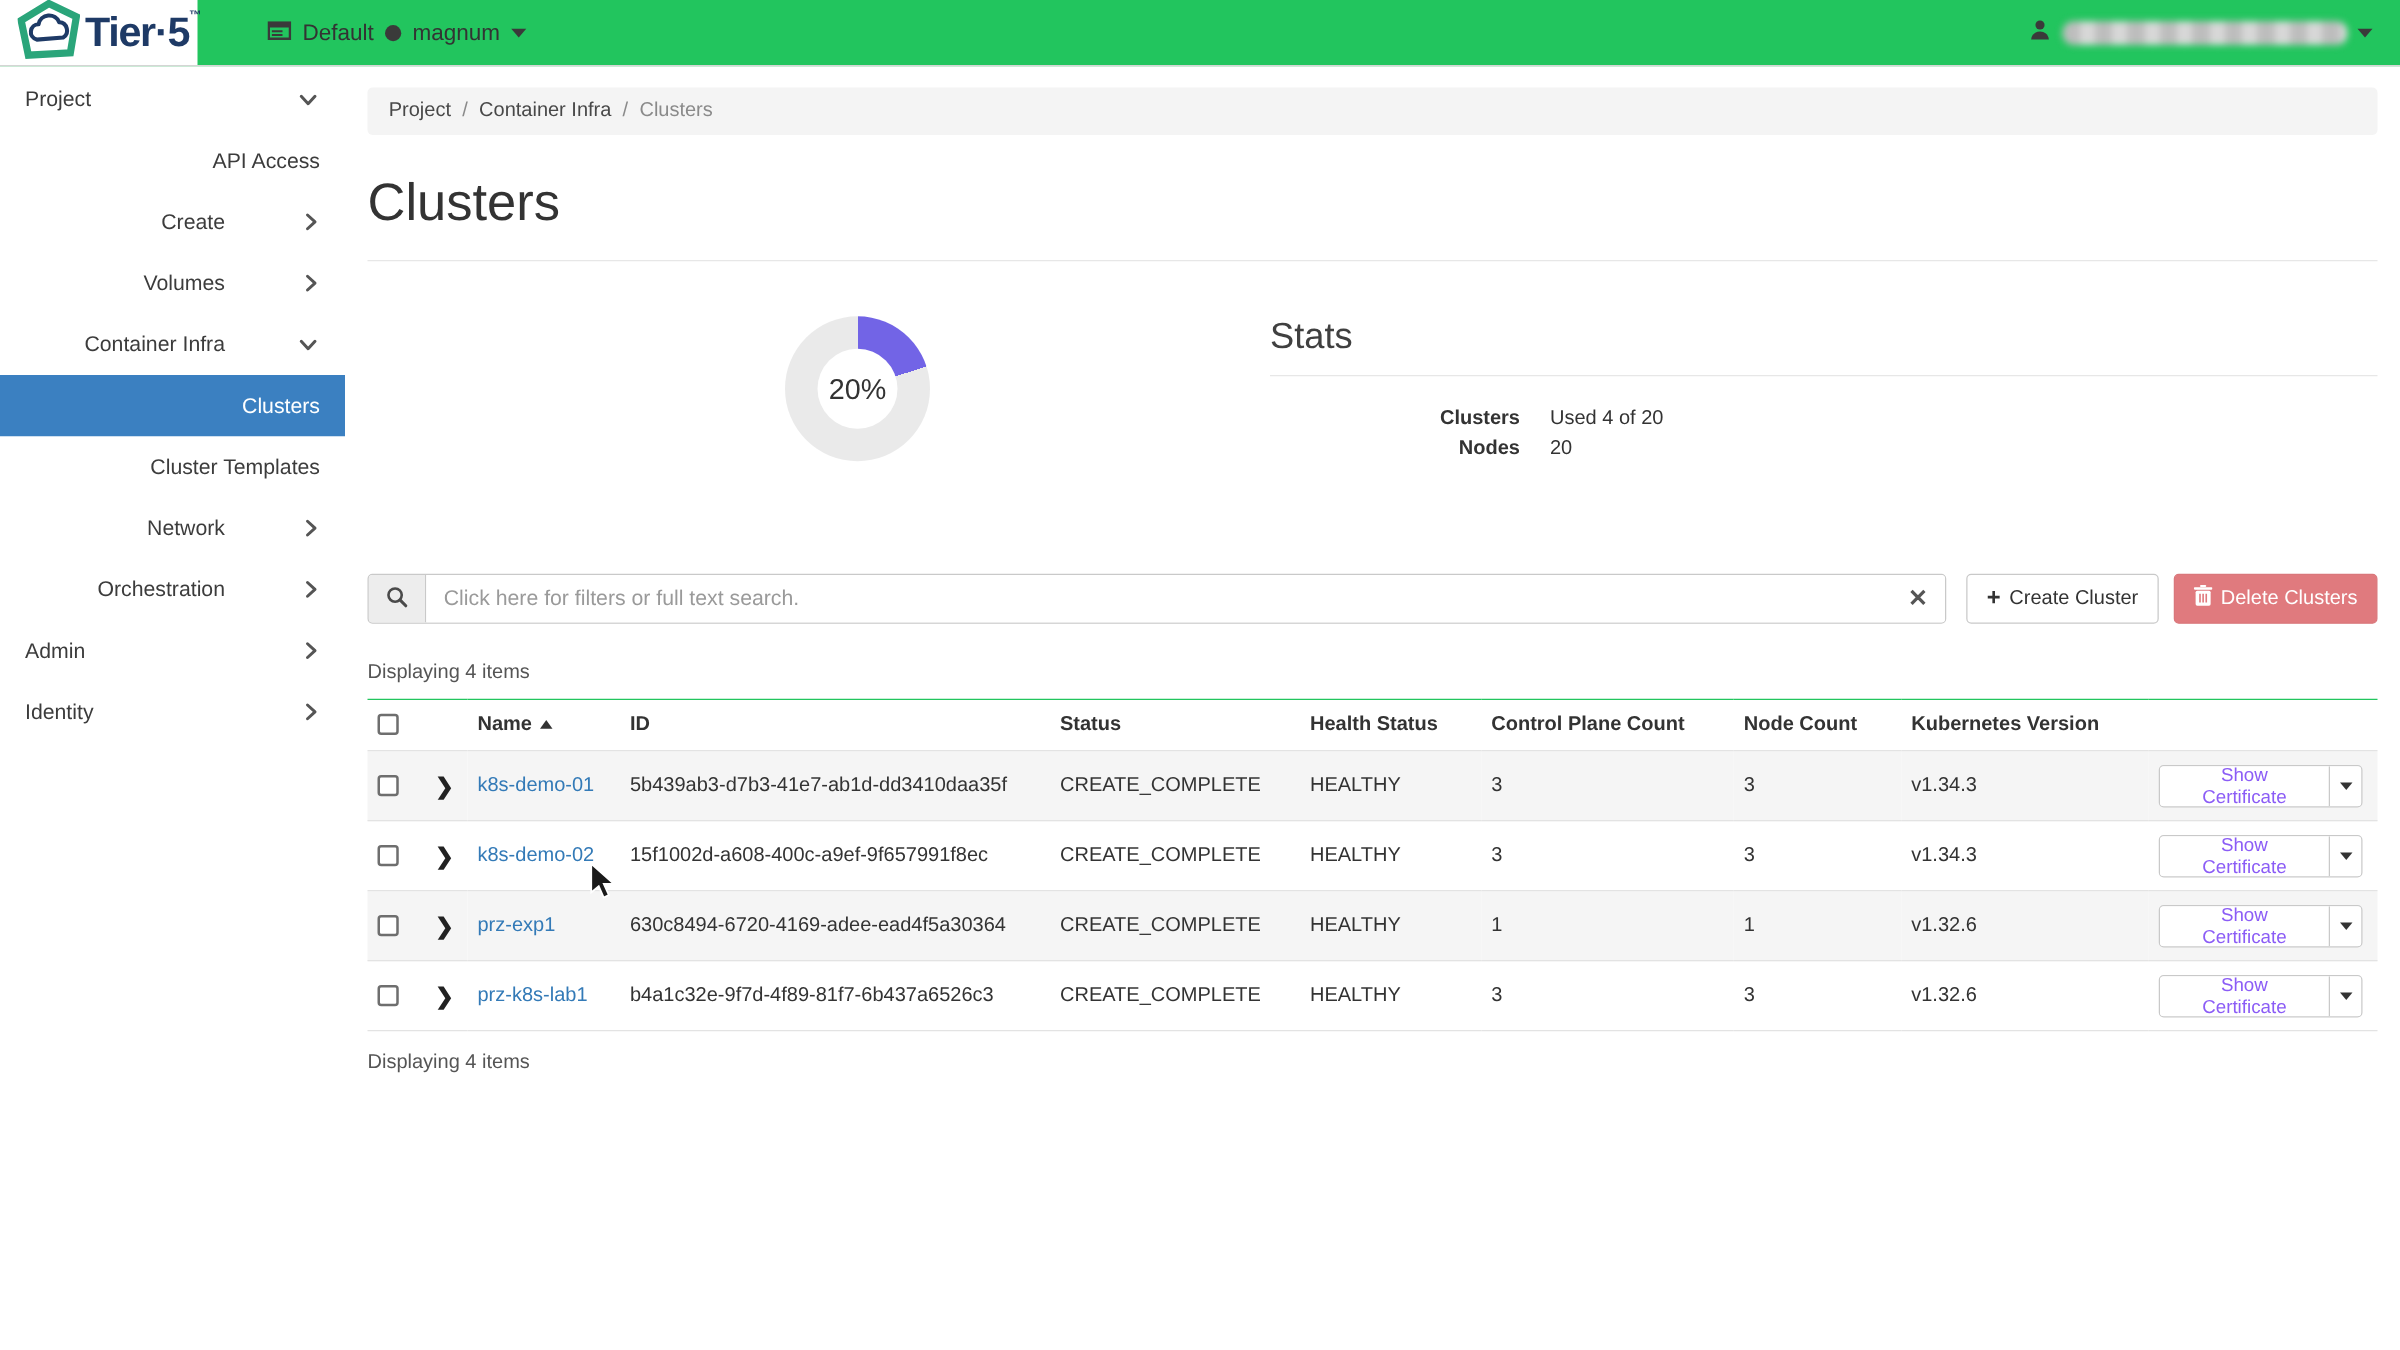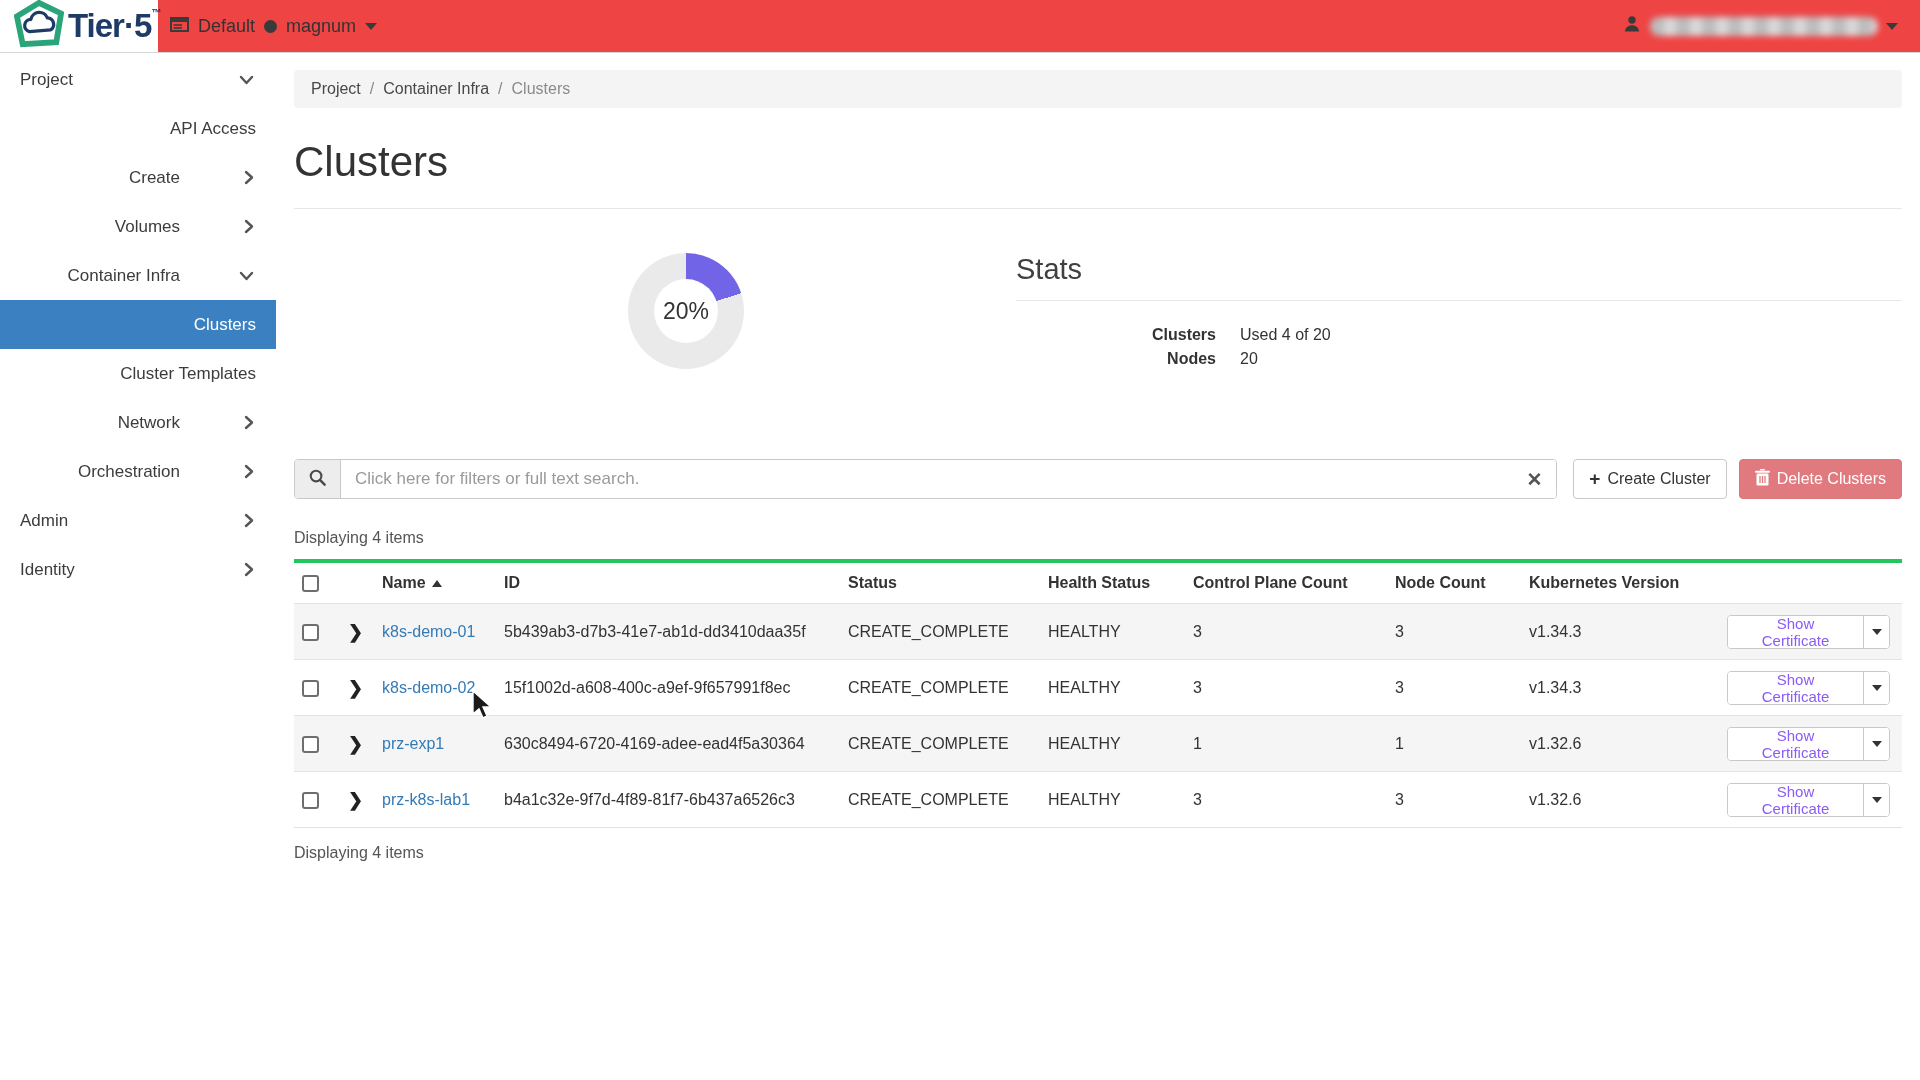--- a/index.html
+++ b/index.html
@@ -1,21 +1,21 @@
 <!DOCTYPE html>
 <html><head>
 <meta charset="utf-8">
 <style>
   * { margin:0; padding:0; box-sizing:border-box; }
   html,body { width:1920px; height:1080px; overflow:hidden; background:#fff;
               font-family:"Liberation Sans", sans-serif; color:#333; }
 
   
-  .topbar { height:53px; background:#ef4444; border-bottom:1px solid #d5d5d5;
-            display:flex; align-items:center; position:relative; }
+  .topbar { height:53px; background:#22c55e; border-bottom:1px solid #d5d5d5;
+            display:flex; align-items:center; position:relative;gap:44px; }
   .brand { width:158px; height:100%; background:#fff; display:flex; align-items:center; padding-left:14px; }
   .brand-text { font-size:33px; font-weight:bold; color:#1e3a66; letter-spacing:-1px; margin-left:4px; }
   .brand-tm { font-size:10px; color:#1e3a66; vertical-align:top; }
   .ctx { display:flex; align-items:center; gap:9px; margin-left:12px; font-size:18px; color:#333; cursor:pointer; }
   .dot-icon { width:13px; height:13px; border-radius:50%; background:#3a3a3a; display:inline-block; }
   .caret { width:0; height:0; border-left:6px solid transparent; border-right:6px solid transparent;
            border-top:7px solid #3a3a3a; display:inline-block; }
   .userbox { position:absolute; right:22px; display:flex; align-items:center; gap:8px; cursor:pointer; }
   .redacted { width:228px; height:19px; border-radius:9px; filter:blur(3px);
               background:repeating-linear-gradient(90deg,#bdbdbd 0 14px,#d8d8d8 14px 26px); }
@@ -73,21 +73,21 @@
   .btn { height:40px; border-radius:4px; font-size:16px; font-family:"Liberation Sans", sans-serif;
          display:flex; align-items:center; gap:7px; padding:0 15px; cursor:pointer; white-space:nowrap; }
   .btn-default { background:#fff; border:1px solid #c9c9c9; color:#333; margin-left:16px; }
   .btn-danger { background:#e07a7e; border:1px solid #d9777b; color:#fff; margin-left:12px; }
   .plus { font-size:19px; font-weight:bold; }
 
   
   .displaying { font-size:16px; color:#555; margin-top:30px; }
   table.grid { width:100%; border-collapse:collapse; margin-top:12px; font-size:16px; }
   table.grid th { text-align:left; font-weight:bold; color:#333; padding:11px 8px;
-                  border-top:4px solid #22c55e; border-bottom:1px solid #e3e3e3;margin-left:24px; }
+                  border-top:1px solid #22c55e; border-bottom:1px solid #e3e3e3;margin-left:24px; }
   table.grid td { padding:8px 8px; height:56px; border-bottom:1px solid #e3e3e3; vertical-align:middle; }
   table.grid tr.striped { background:#f5f5f5; }
   .chk { appearance:none; width:17px; height:17px; border:2px solid #6e6e6e; border-radius:3px;
          background:#fff; cursor:pointer; vertical-align:middle; }
   .expander { font-size:18px; font-weight:bold; color:#222; cursor:pointer; }
   a.cluster-link { color:#337ab7; text-decoration:none; cursor:pointer; }
   .sort-caret { width:0; height:0; border-left:5px solid transparent; border-right:5px solid transparent;
                 border-bottom:7px solid #333; display:inline-block; margin-left:6px; margin-bottom:1px; }
   .actions-cell { text-align:right; padding-right:12px !important; }
   .splitbtn { display:inline-flex; height:34px; border:1px solid #c9c9c9; border-radius:4px;

